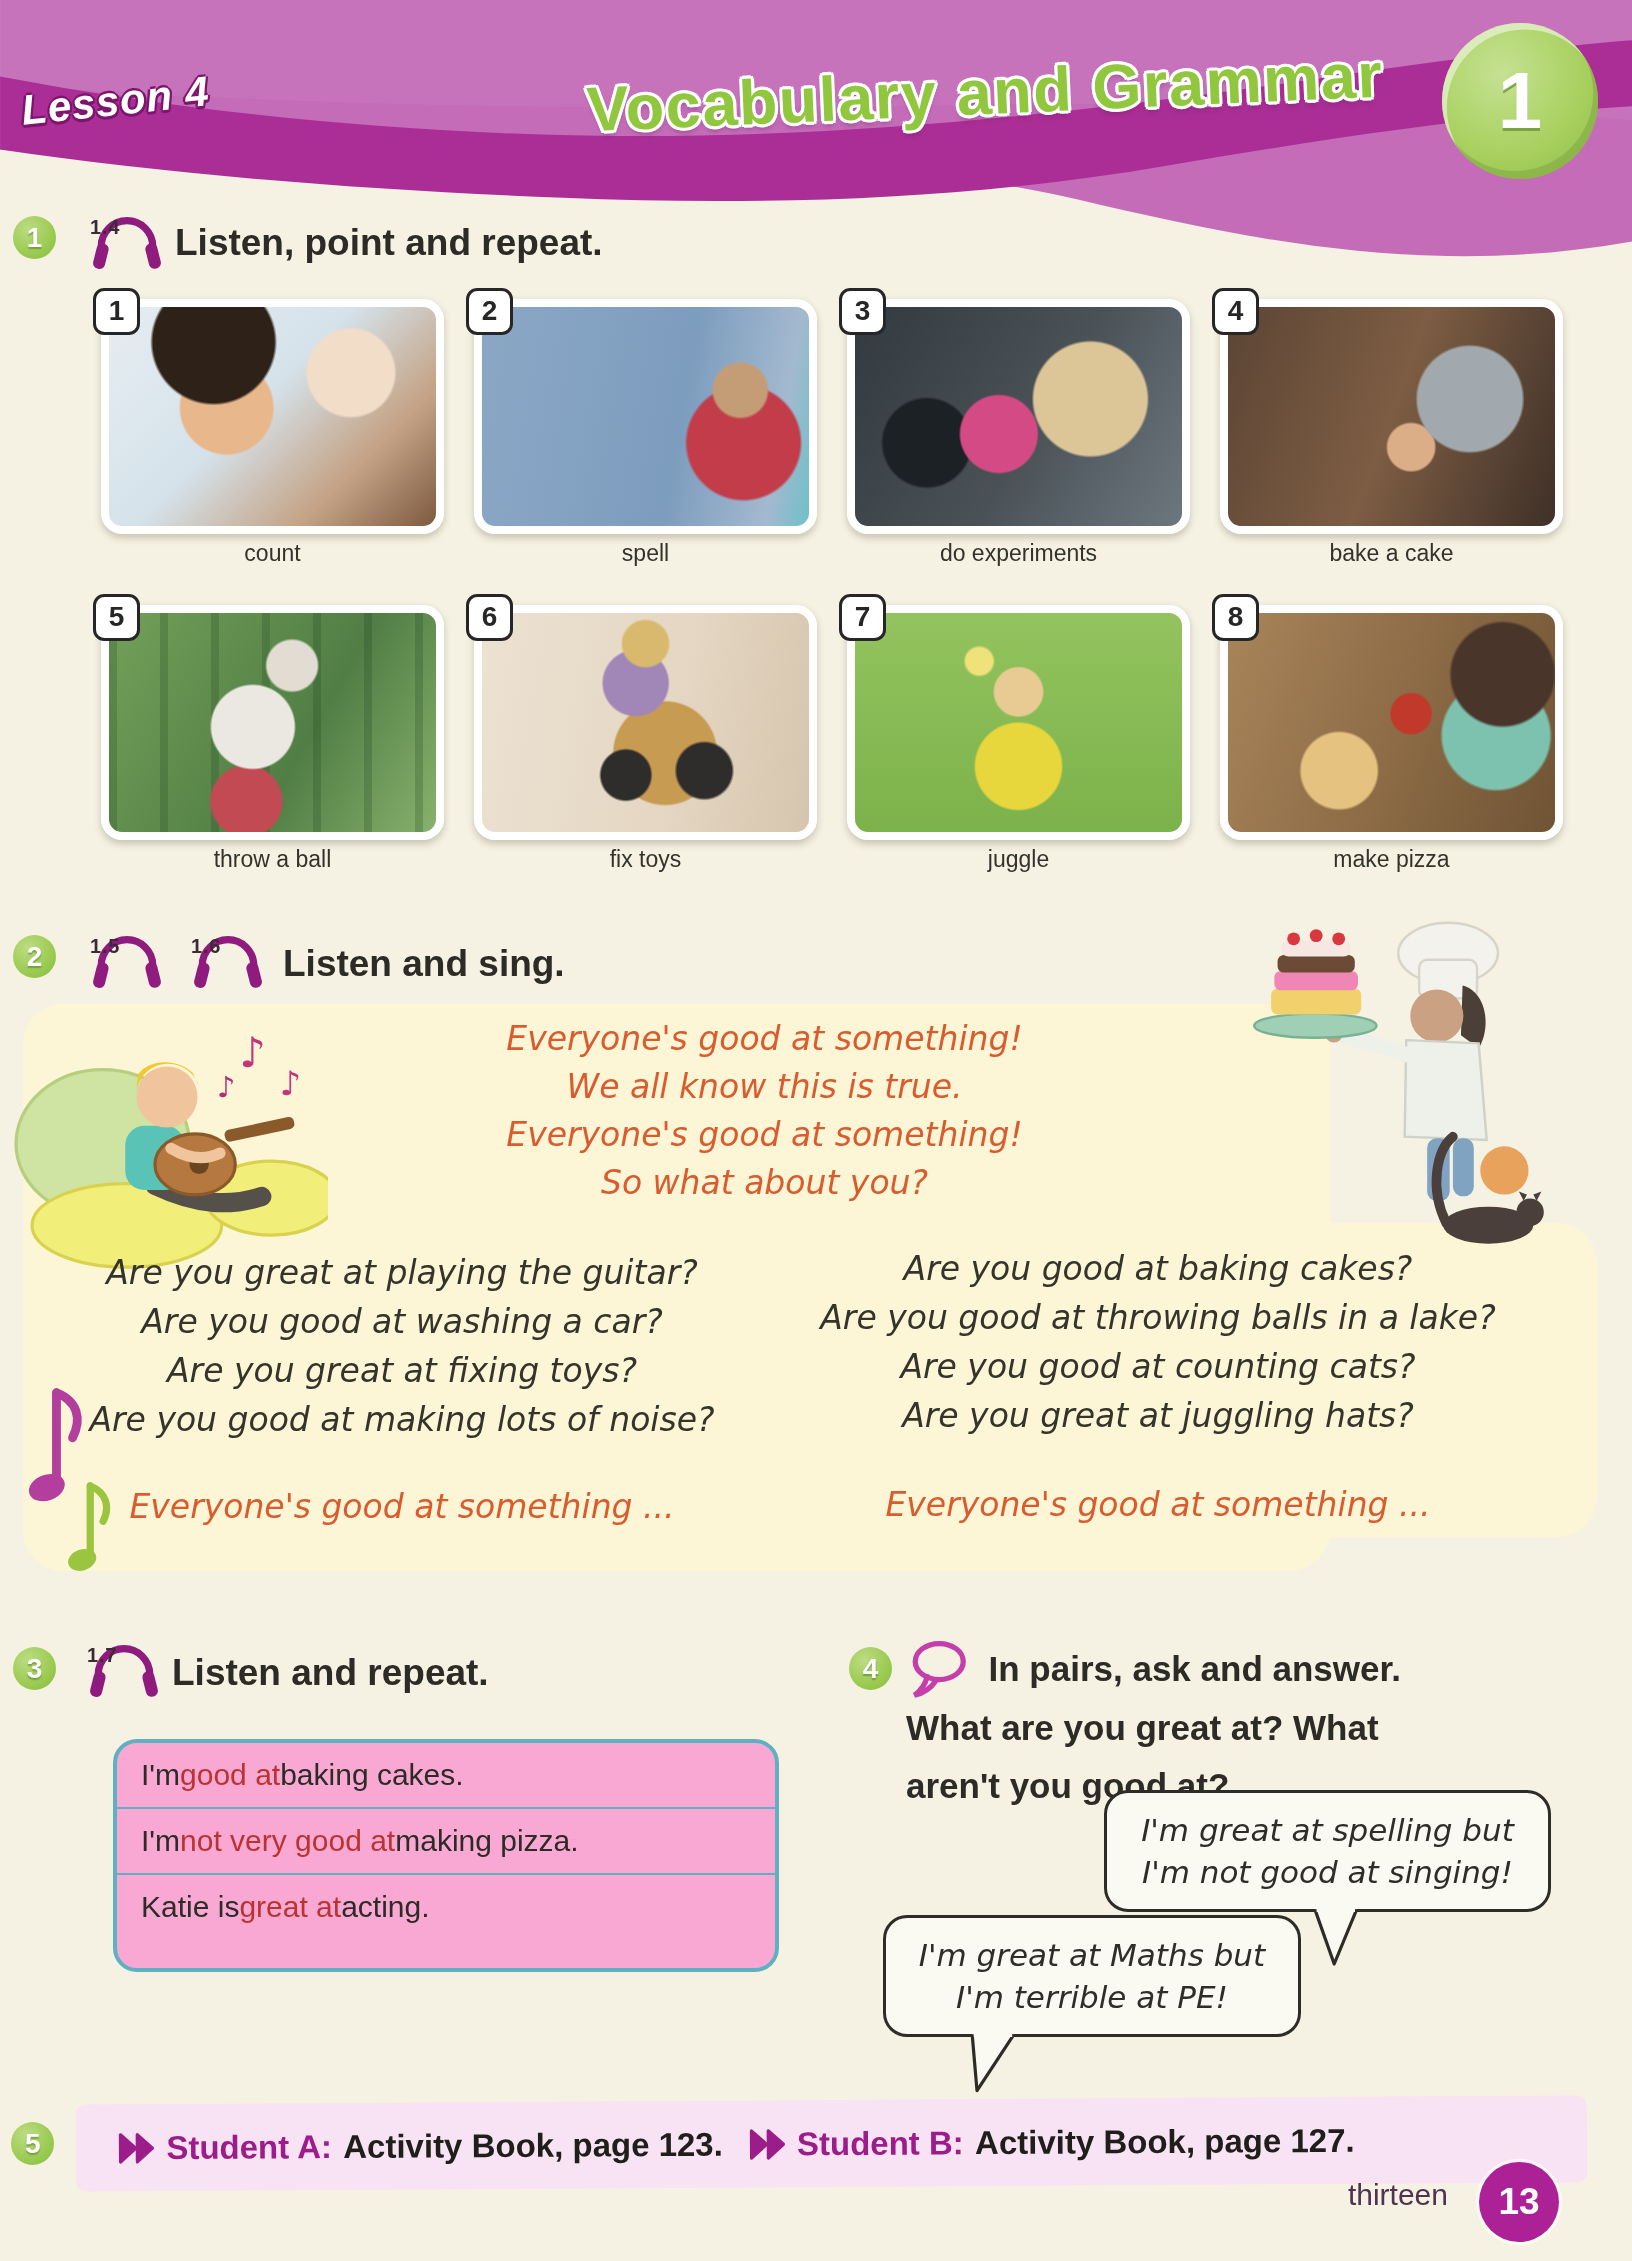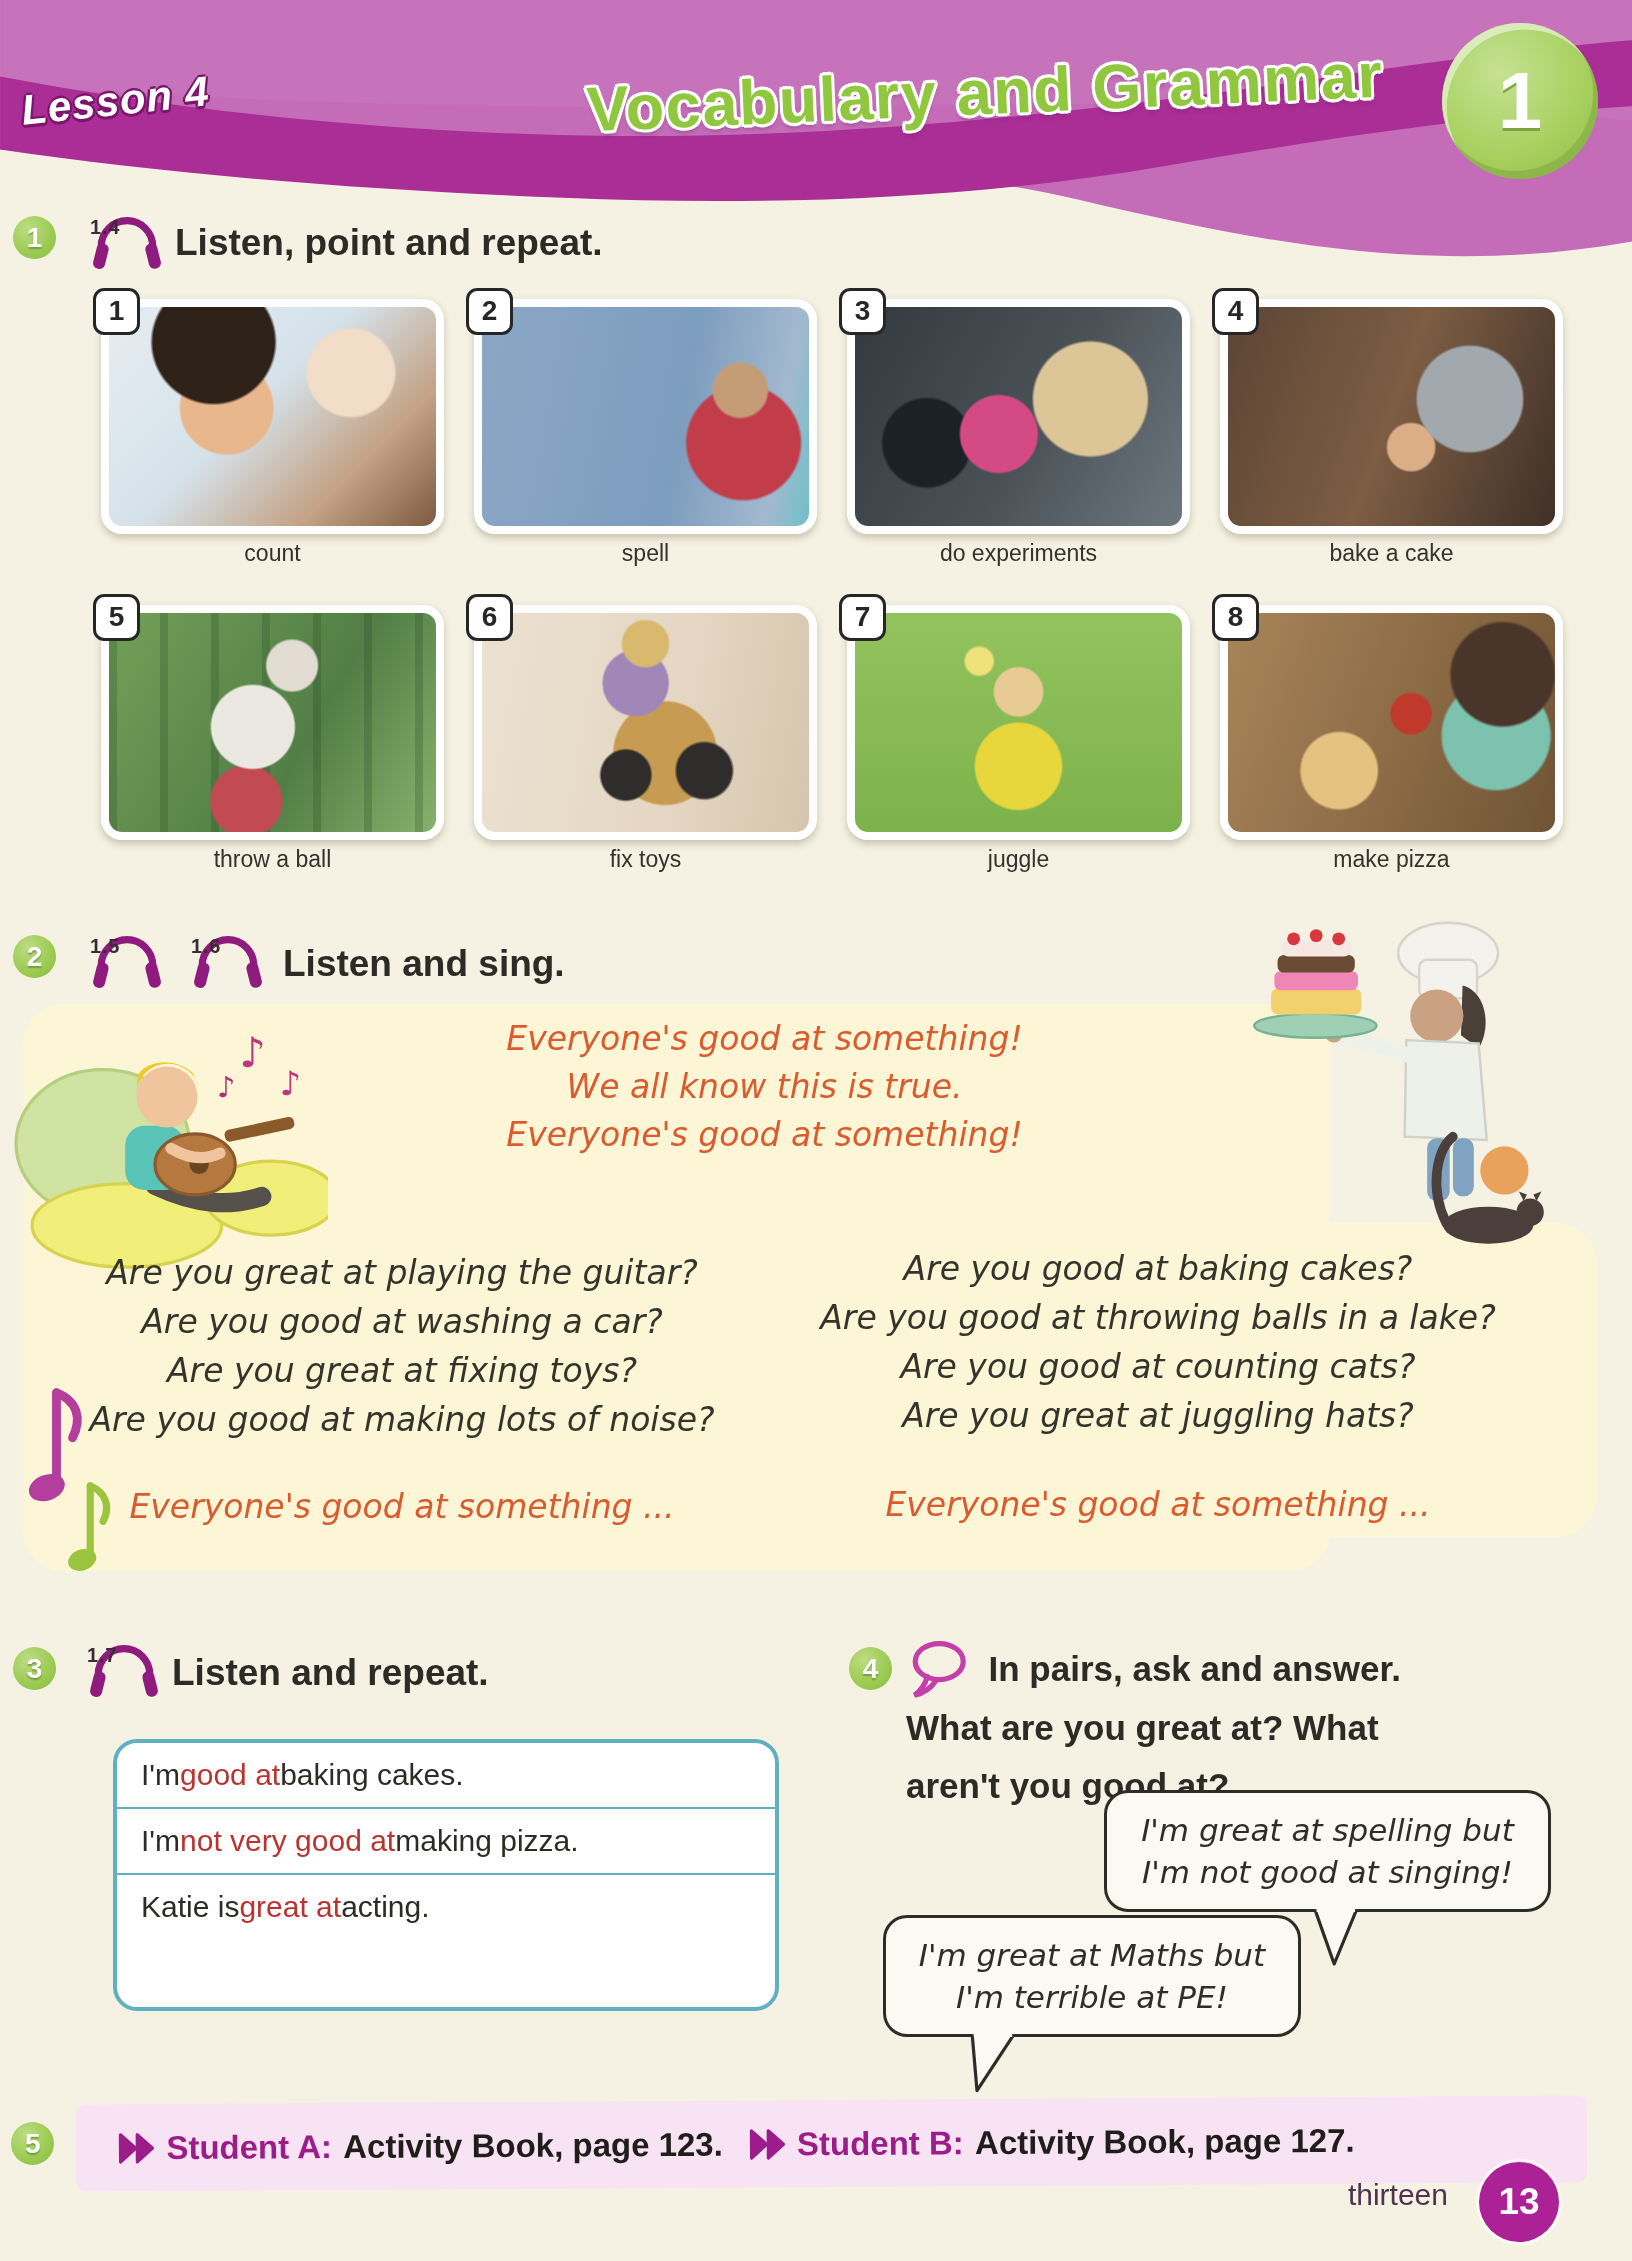--- a/index.html
+++ b/index.html
@@ -86,22 +86,22 @@
 
   
   .song-bg{position:absolute;background:#fcf6d6;border-radius:40px;}
   .chorus{position:absolute;left:306px;top:1015px;width:917px;text-align:center;}
   .chorus div{font-size:33px;line-height:48px;font-style:italic;color:#d95b2e;font-family:"DejaVu Sans",sans-serif;}
   .versecol{position:absolute;text-align:center;}
   .versecol div{font-size:33px;line-height:49px;font-style:italic;color:#34342c;font-family:"DejaVu Sans",sans-serif;}
   .refrain{position:absolute;text-align:center;font-size:33px;font-style:italic;color:#d95b2e;font-family:"DejaVu Sans",sans-serif;}
 
   
-  .grammarbox{position:absolute;left:113px;top:1739px;width:666px;height:272px;box-sizing:border-box;
-     background:#ffffff;border:4px solid #5fb0c1;border-radius:24px;overflow:hidden;}
+  .grammarbox{position:absolute;left:113px;top:1739px;width:666px;height:233px;box-sizing:border-box;
+     background:#f9a8d4;border:4px solid #5fb0c1;border-radius:24px;overflow:hidden;}
   .grow{height:64px;display:flex;align-items:center;padding-left:24px;font-size:30px;color:#2c2b26;
      border-bottom:2.4px solid #5fb0c1;}
   .grow:last-child{border-bottom:none;}
   .grow .hl{color:#b93430;}
 
   
   .pairs-title{position:absolute;left:906px;top:1639px;width:611px;
      font-size:35px;font-weight:bold;line-height:58px;color:#2c2b26;}
   .pairs-title .line{display:block;}
   .bubble{position:absolute;background:#fbfaf2;border:3.2px solid #2e2c27;border-radius:24px;
@@ -261,20 +261,21 @@
     <ellipse cx="58" cy="160" rx="23" ry="16" fill="#b43e9e" transform="rotate(-20 58 160)"></ellipse>
     <path d="M112,158 L112,244" stroke="#9bc53f" stroke-width="9" stroke-linecap="round"></path>
     <path d="M112,158 C132,166 137,184 128,202" stroke="#9bc53f" stroke-width="9" fill="none" stroke-linecap="round"></path>
     <ellipse cx="102" cy="250" rx="18" ry="13" fill="#9bc53f" transform="rotate(-20 102 250)"></ellipse>
   </svg>
 
   <div class="chorus">
     <div>Everyone's good at something!</div>
     <div>We all know this is true.</div>
     <div>Everyone's good at something!</div>
+    <div>So what about you?</div>
   </div>
   <div class="versecol" style="left:48px;top:1248px;width:708px">
     <div>Are you great at playing the guitar?</div>
     <div>Are you good at washing a car?</div>
     <div>Are you great at fixing toys?</div>
     <div>Are you good at making lots of noise?</div>
   </div>
   <div class="versecol" style="left:756px;top:1244px;width:804px">
     <div>Are you good at baking cakes?</div>
     <div>Are you good at throwing balls in a lake?</div>

